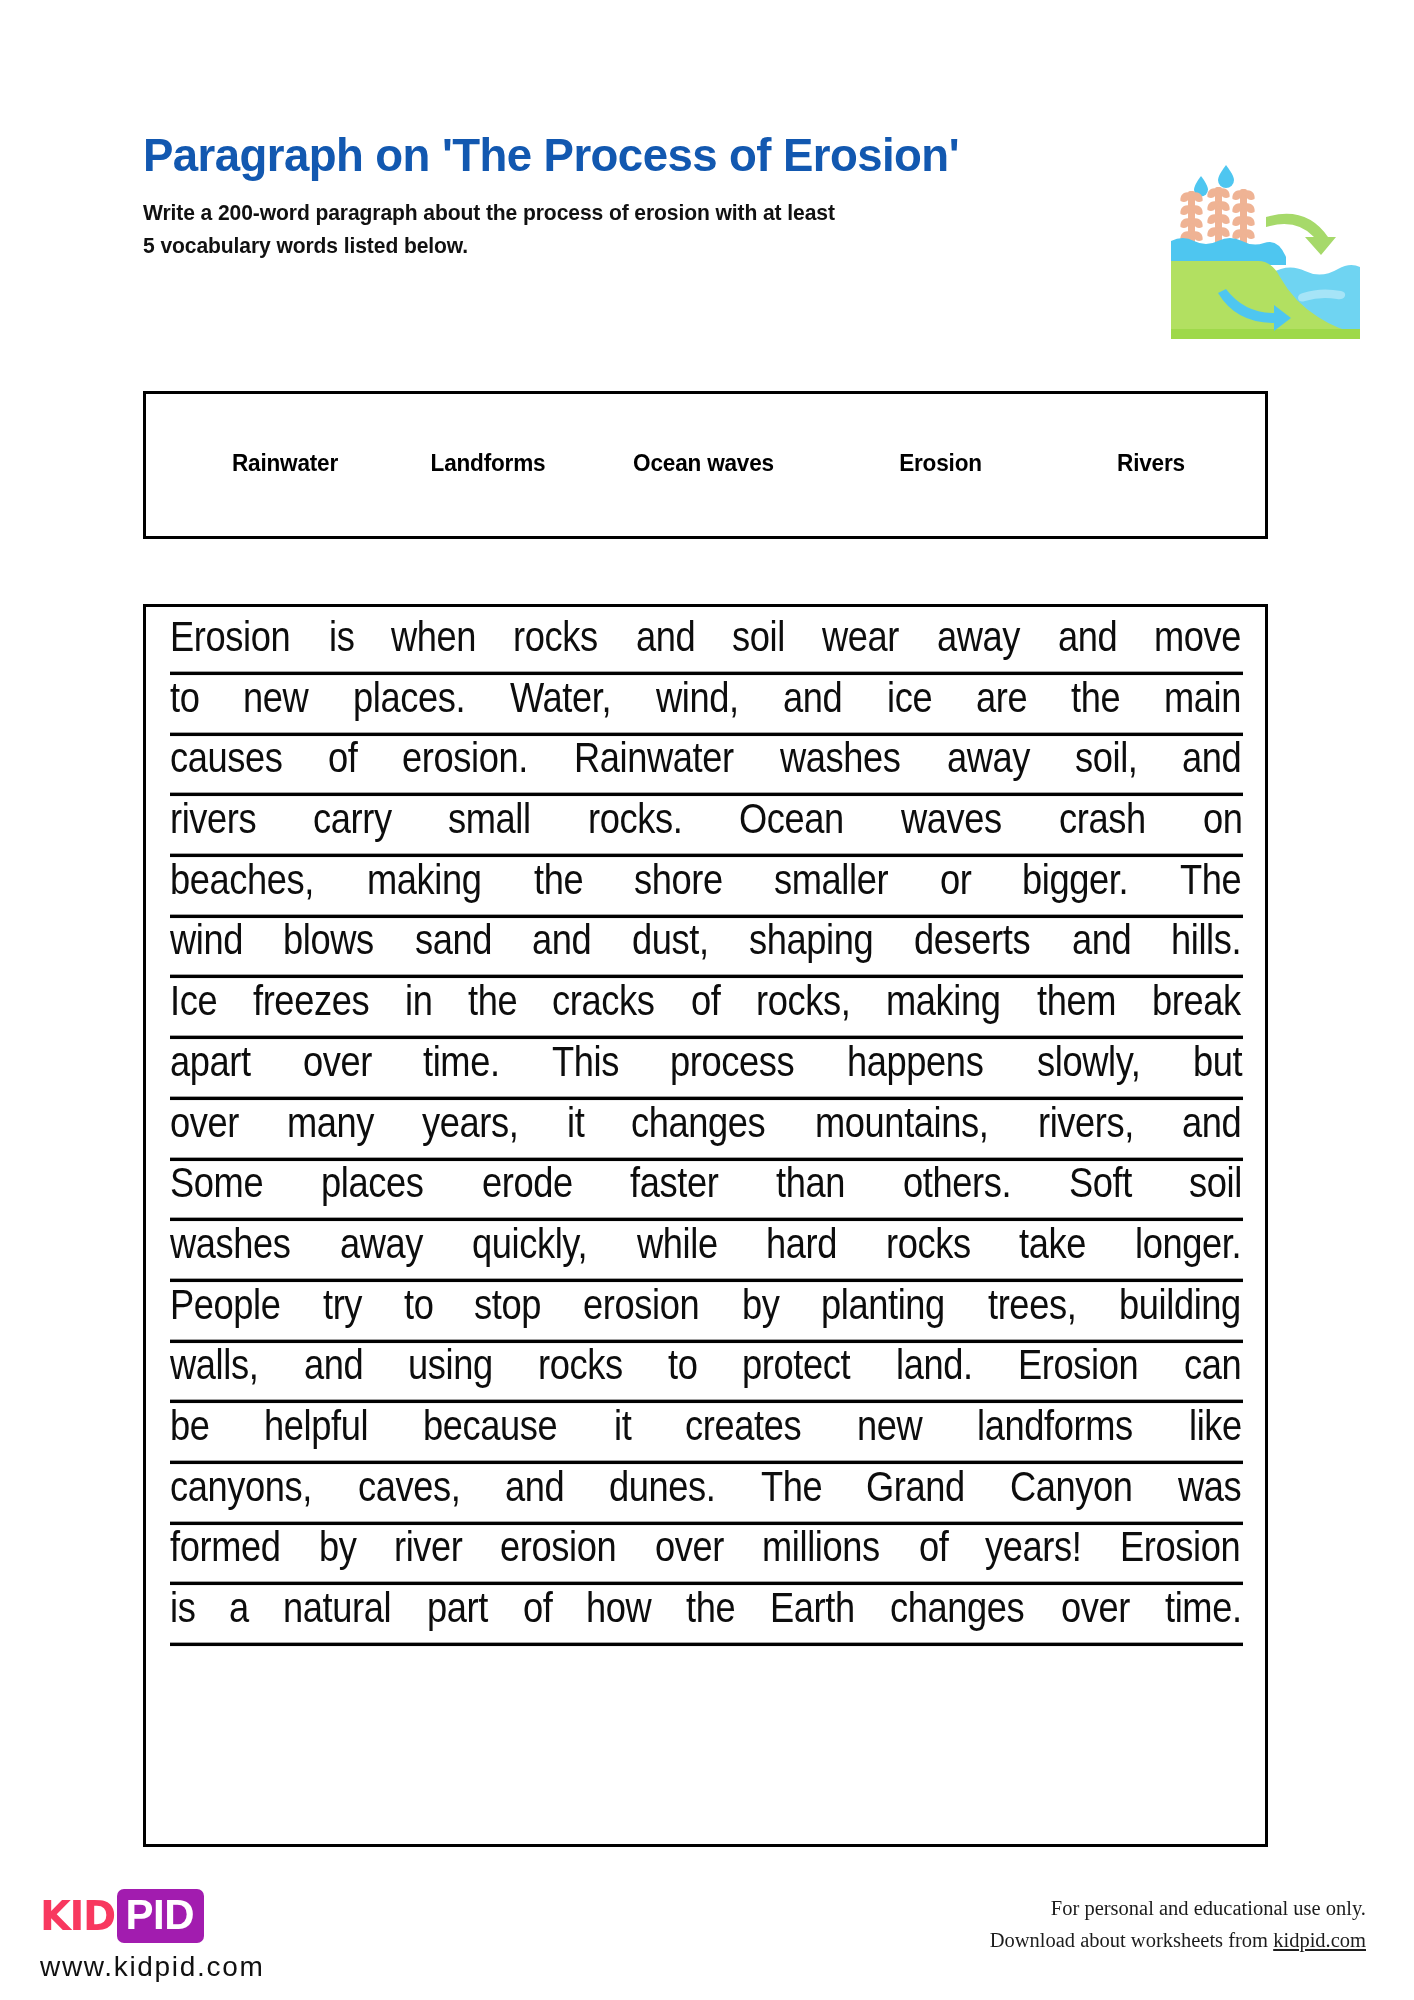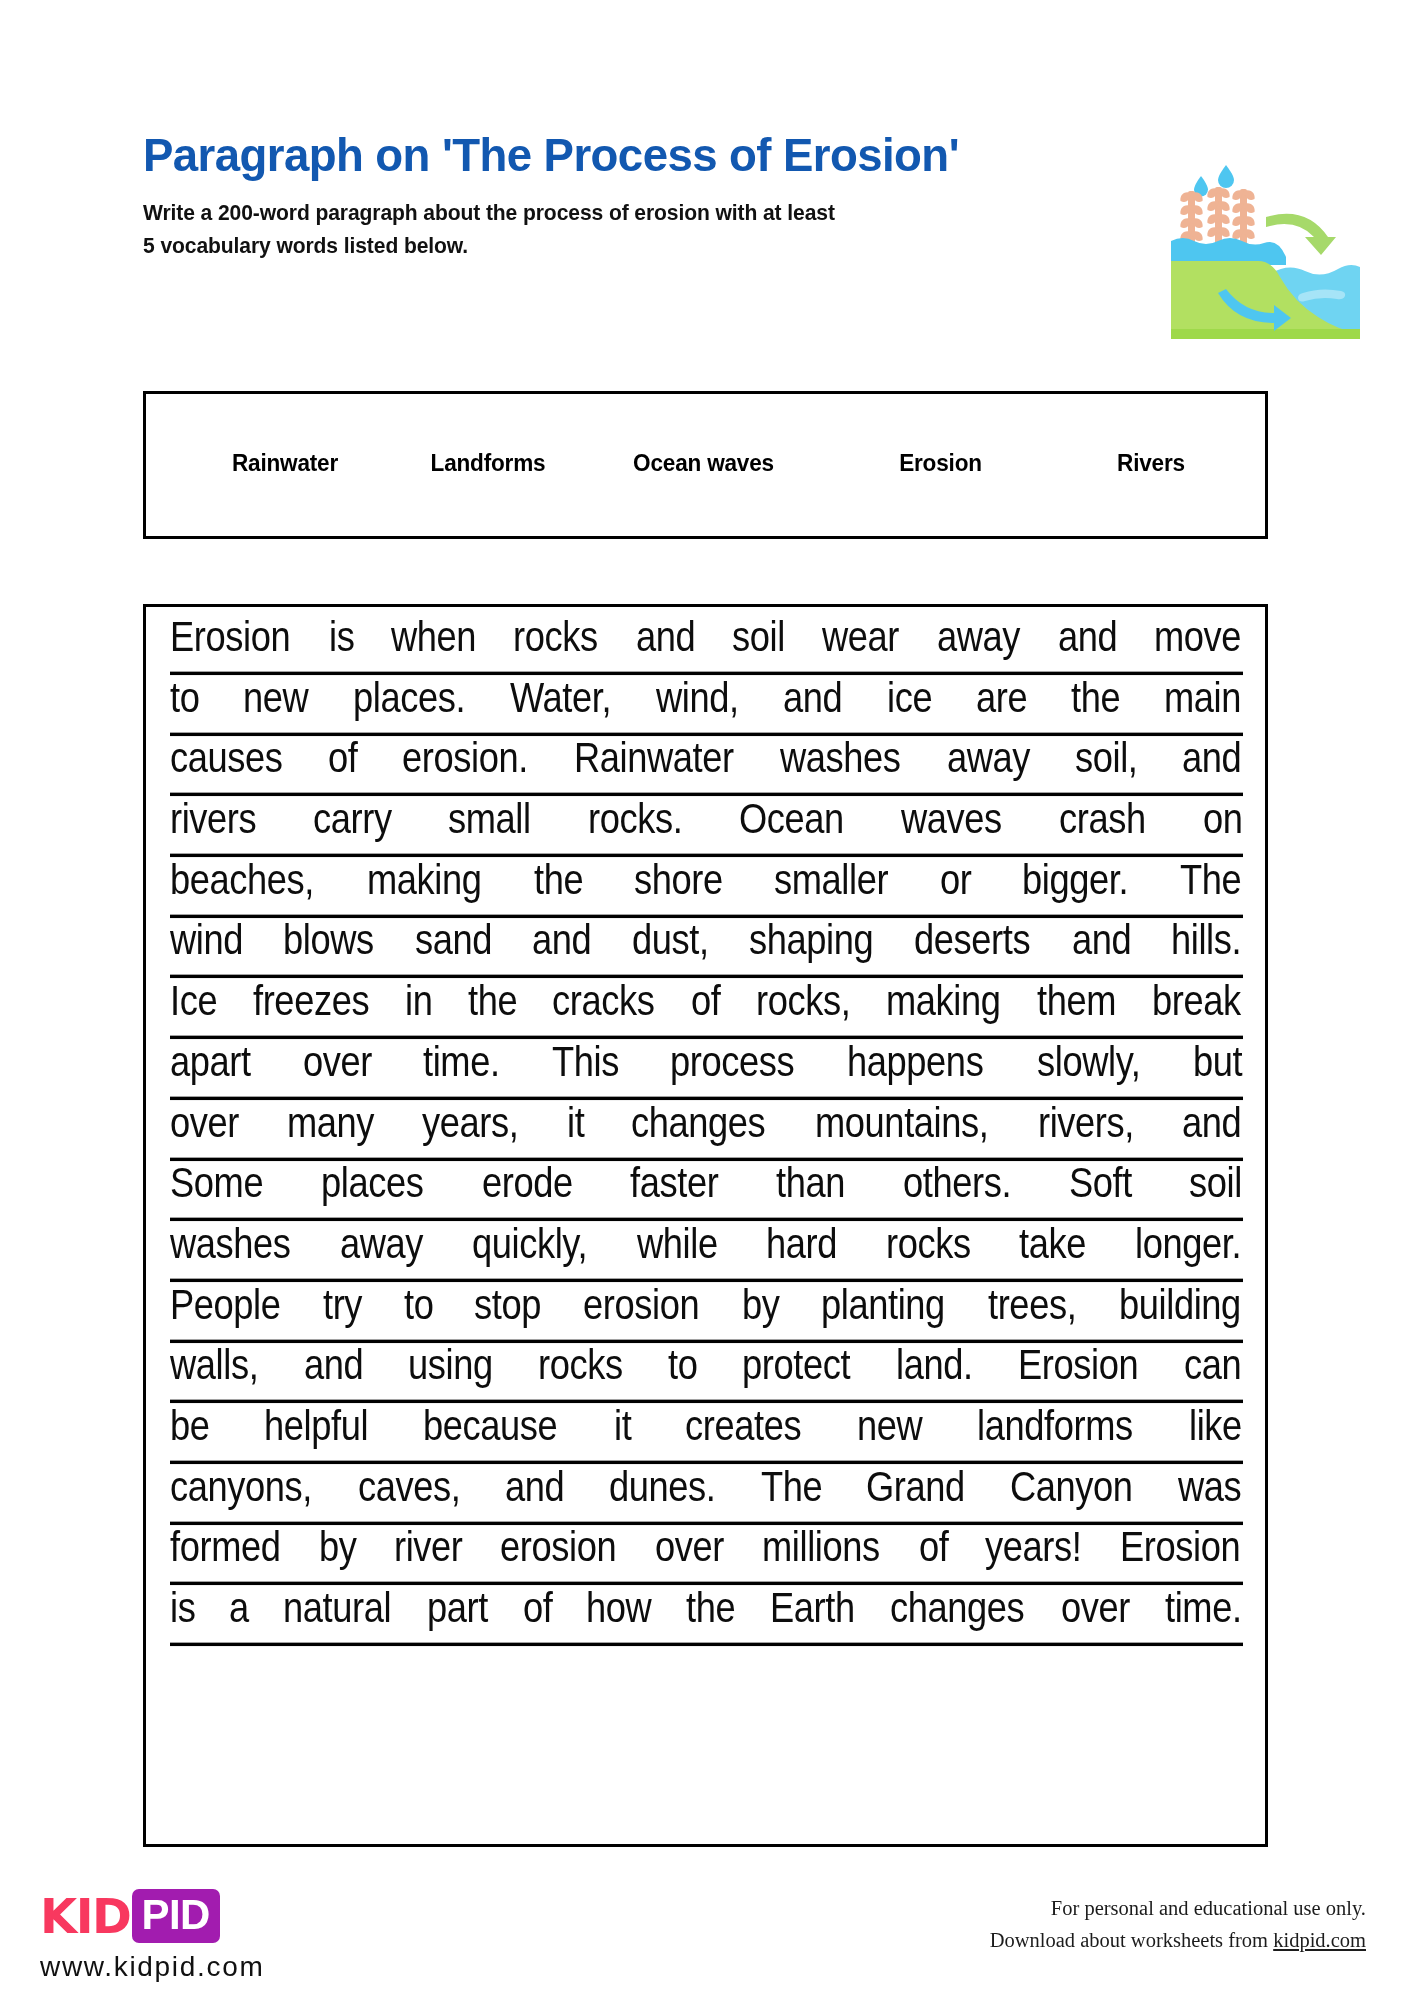--- a/index.html
+++ b/index.html
@@ -154,21 +154,21 @@
     top: 1890px;
     width: 330px;
     height: 95px;
   }
   .logo-mark {
     display: flex;
     align-items: center;
     height: 52px;
   }
   .logo-kid {
-    font-size: 48px;
+    font-size: 40px;
     font-weight: 900;
     color: #f8385f;
     letter-spacing: -1.5px;
     line-height: 1;
     font-family: "DejaVu Sans", sans-serif;
   }
   .logo-pid {
     background: #a21caf;
     color: #ffffff;
     font-size: 42px;

